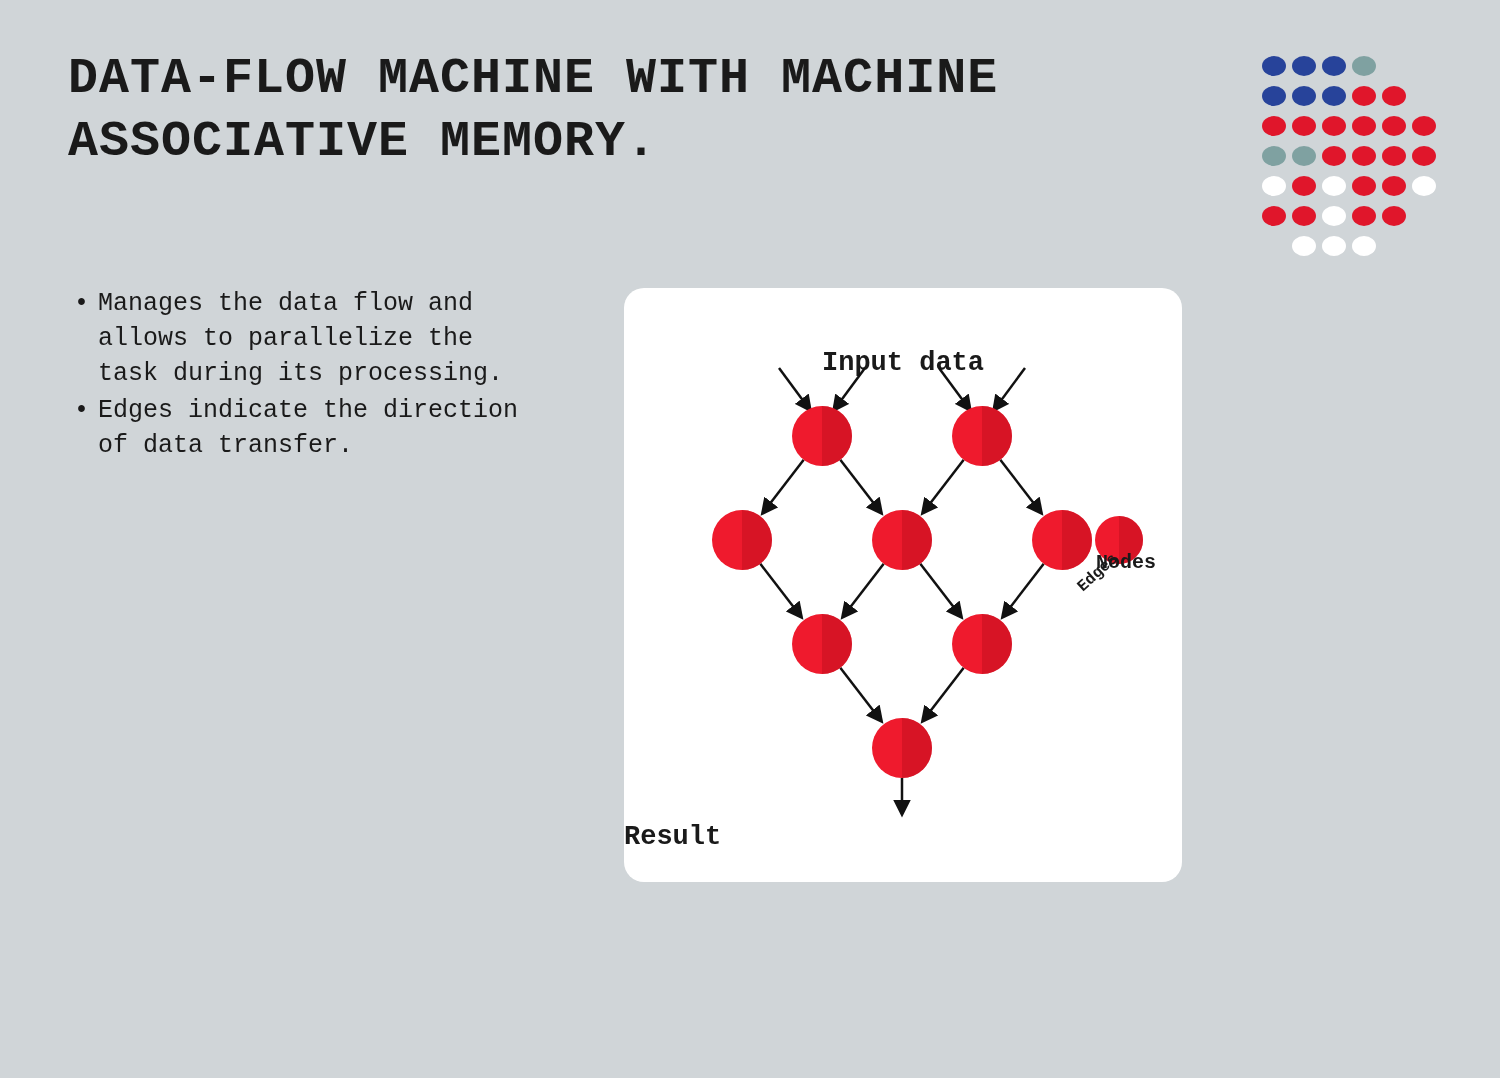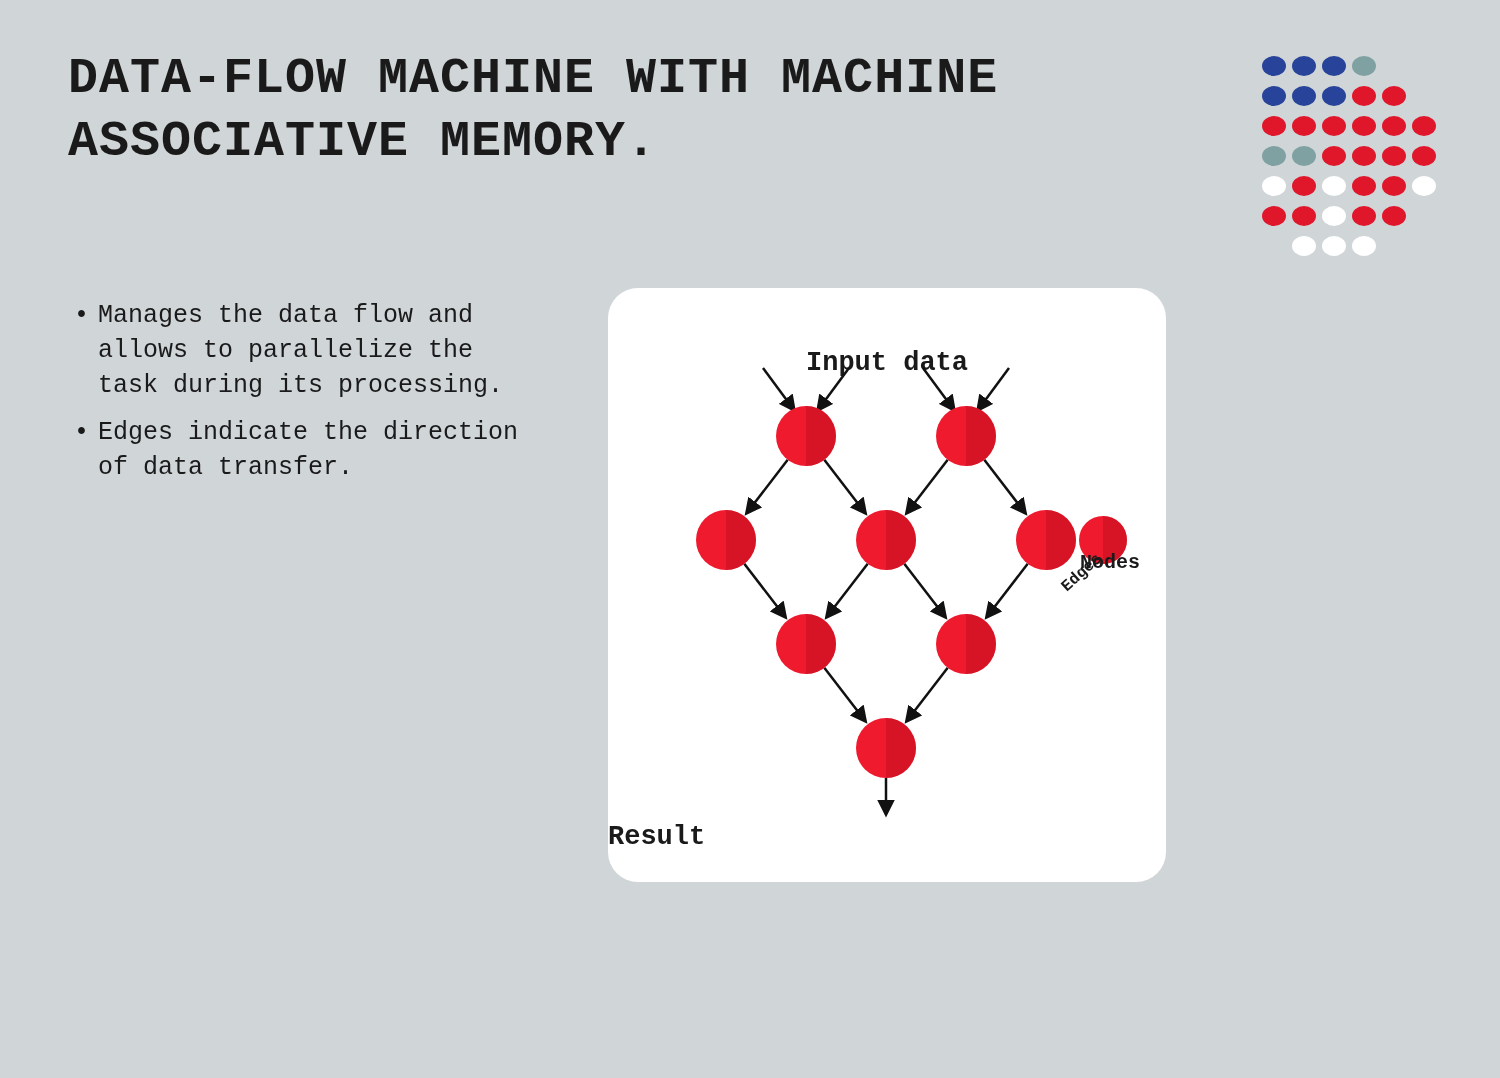--- a/index.html
+++ b/index.html
@@ -33,37 +33,36 @@
     left: 68px;
     width: 480px;
     font-size: 25px;
     line-height: 1.4;
   }
   .bullets ul { list-style: none; }
   .bullets li {
     position: relative;
     padding-left: 30px;
     margin-bottom: 2px;
-    margin-top: 12px;
   }
   .bullets li::before {
     content: "•";
     position: absolute;
     left: 6px;
     top: 0;
     font-size: 25px;
   }
   .figure-panel {
     position: absolute;
     top: 288px;
-    left: 608px;
+    left: 624px;
     width: 558px;
     height: 594px;
     background: #ffffff;
-    border-radius: 30px;
+    border-radius: 20px;
   }
   .diagram-svg {
     position: absolute;
     top: 0;
     left: 0;
     width: 100%;
     height: 100%;
   }
   .diagram-caption-top {
     position: absolute;

